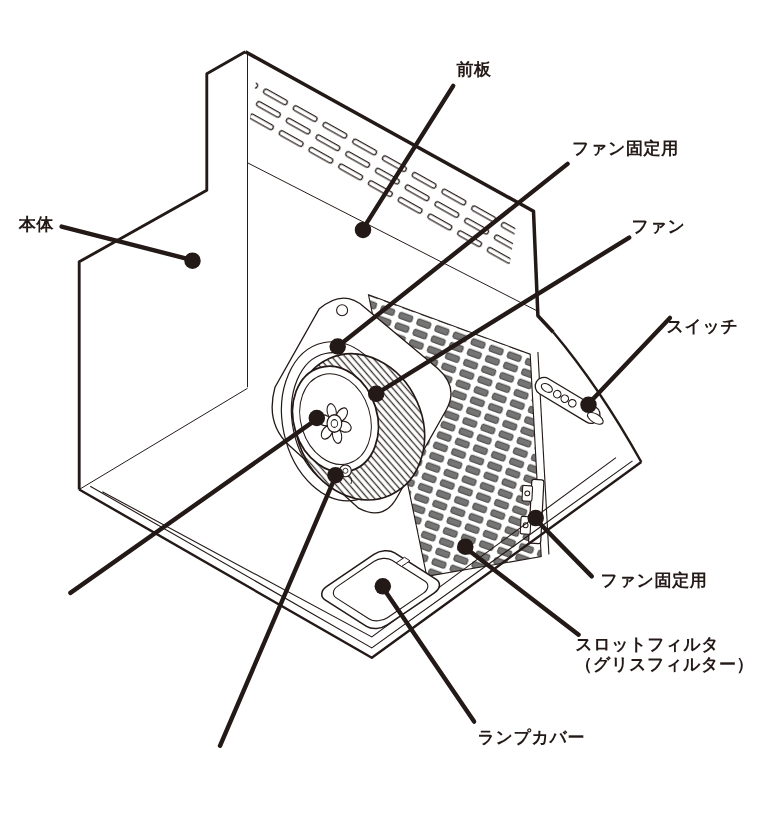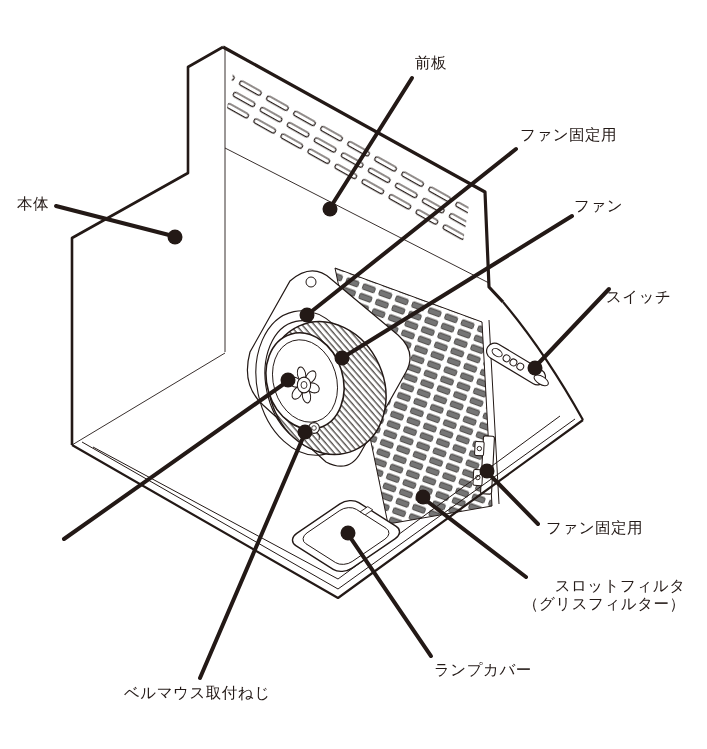--- a/index.html
+++ b/index.html
@@ -1,20 +1,20 @@
 <!DOCTYPE html>
 <html><head>
 <meta charset="utf-8">
 <title>diagram</title>
 <style>
   html,body{margin:0;padding:0;background:#ffffff;}
   .stage{position:relative;width:707px;height:749px;background:#fff;overflow:hidden;
          font-family:"DejaVu Sans","Liberation Sans",sans-serif;}
   .stage svg{position:absolute;left:0;top:0;}
-  .label{position:absolute;font-size:15.5px;font-weight:400;color:#231916;
+  .label{position:absolute;font-size:15.5px;font-weight:700;color:#231916;
          line-height:1.18;letter-spacing:0.5px;white-space:pre-line;}
 </style>
 </head>
 <body>
 
 <div class="stage">
 
 <svg width="707" height="749" viewBox="0 0 707 749">
   <defs>
     <pattern id="ventSlots" width="31" height="13" patternUnits="userSpaceOnUse" patternTransform="rotate(29.3)">
@@ -138,18 +138,17 @@
     <circle cx="305" cy="432" r="7.5"></circle>
   </g>
 </svg>
 
 <div class="label" style="left:415px;top:54px;">前板</div>
 <div class="label" style="left:17px;top:195px;">本体</div>
 <div class="label" style="left:520px;top:126px;">ファン固定用</div>
 <div class="label" style="left:574px;top:197px;">ファン</div>
 <div class="label" style="left:606px;top:264px;margin-top:24px;">スイッチ</div>
 <div class="label" style="left:546px;top:519px;">ファン固定用</div>
-<div class="label" style="left:523px;top:577px;text-align:right;">スロットフィルタ
+<div class="label" style="left:523px;top:577px;">スロットフィルタ
 （グリスフィルター）</div>
 <div class="label" style="left:434px;top:661px;">ランプカバー</div>
-<div class="label" style="left:124px;top:684px;">ベルマウス取付ねじ</div>
 
 </div>
 
 </body></html>

